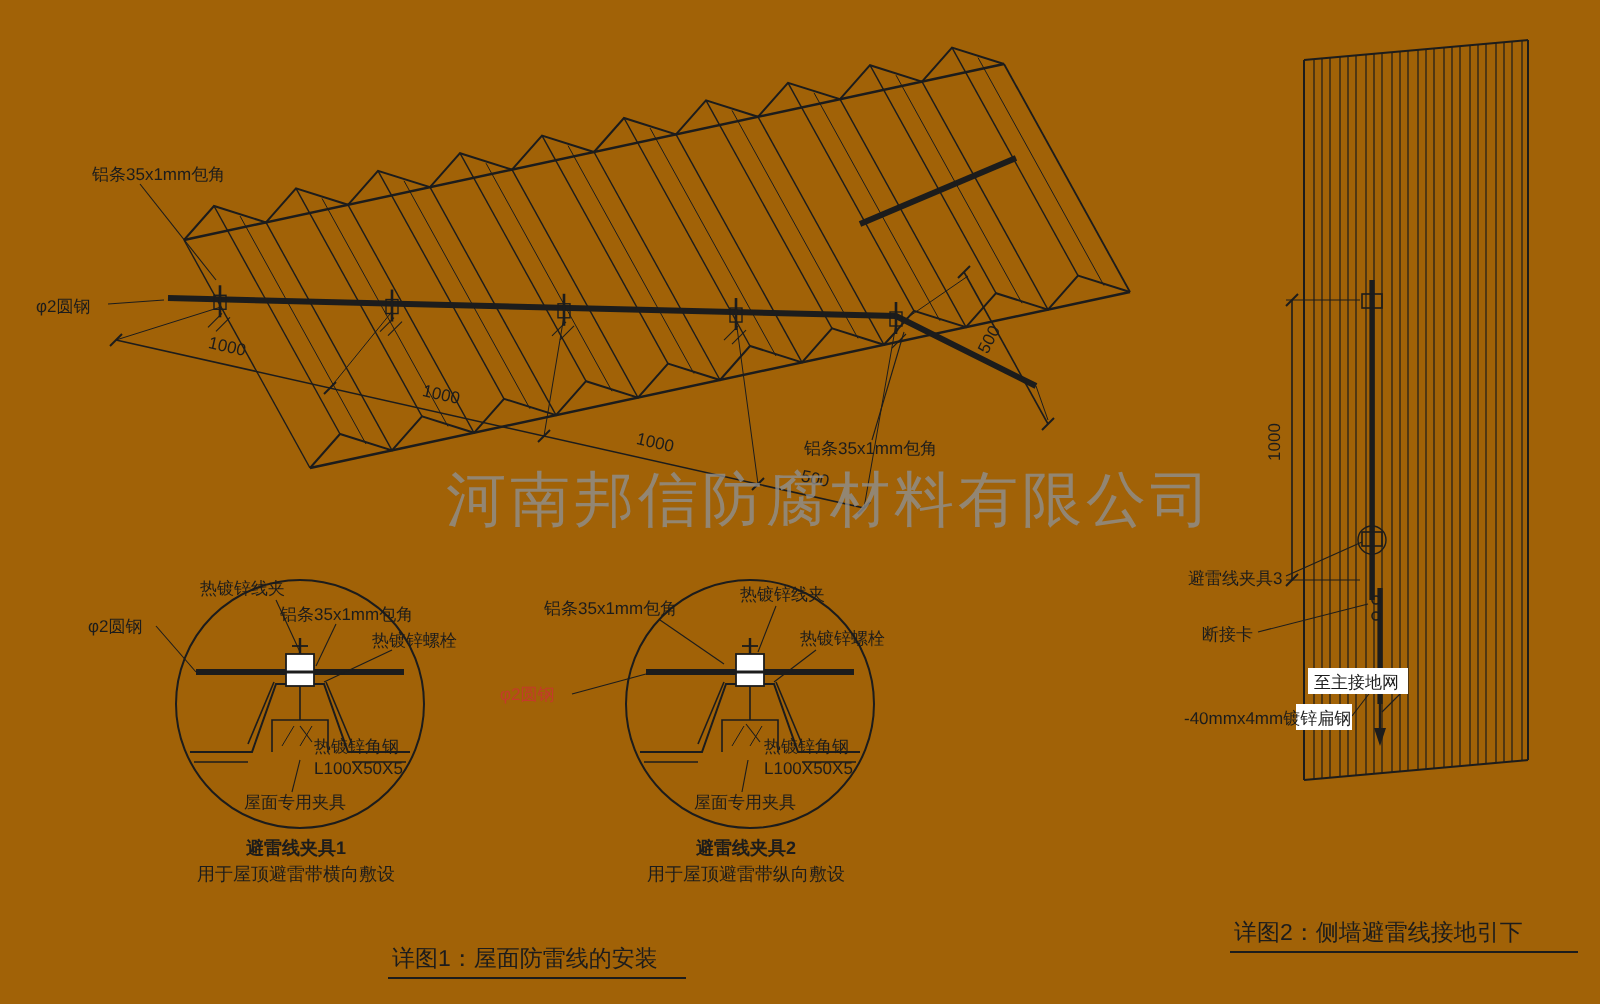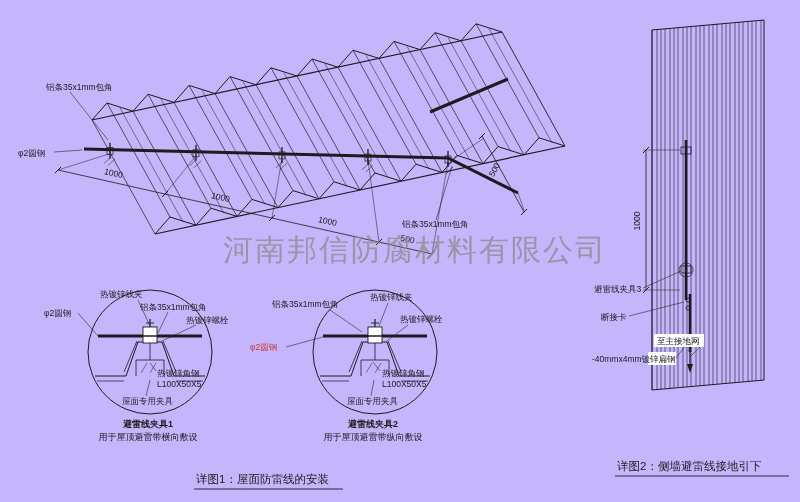--- a/index.html
+++ b/index.html
@@ -1,16 +1,16 @@
 <!DOCTYPE html>
 <html><head>
 <meta charset="utf-8">
 <style>
   html,body{margin:0;padding:0;background:#ffffff;}
-  .stage{position:relative;width:800px;height:502px;background:#c4b5fd;overflow:hidden;
+  .stage{position:relative;width:800px;height:502px;background:#a16207;overflow:hidden;
          font-family:"Liberation Sans","DejaVu Sans",sans-serif;}
   svg{display:block;}
   svg text{fill:#1c1c1c;font-family:"Liberation Sans","DejaVu Sans",sans-serif;}
   .lbl{font-size:8.5px;}
   .dim{font-size:8.5px;}
   .title{font-size:9px;font-weight:bold;}
   .sub{font-size:9px;}
   .cap{font-size:11.5px;}
   .red{fill:#c43b2a;}
   .wm{font-size:30px;fill:#8f8f8f;opacity:.8;letter-spacing:2px;}

